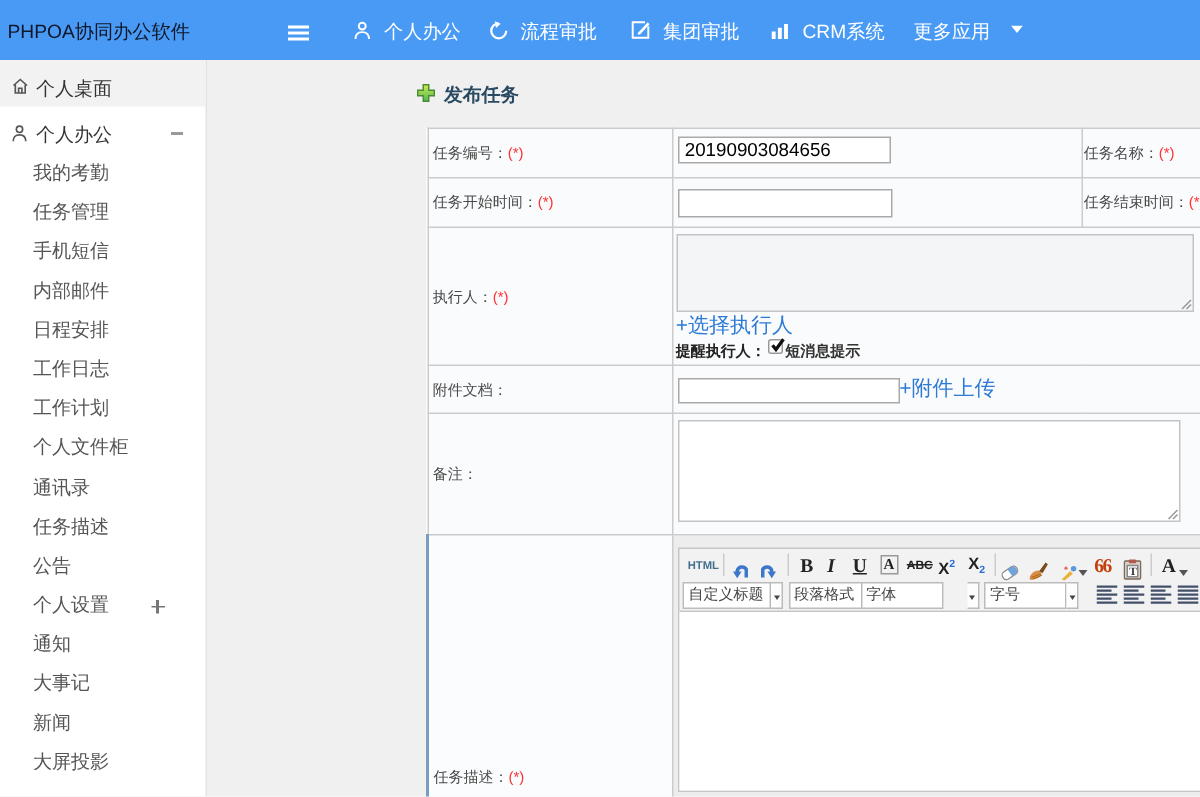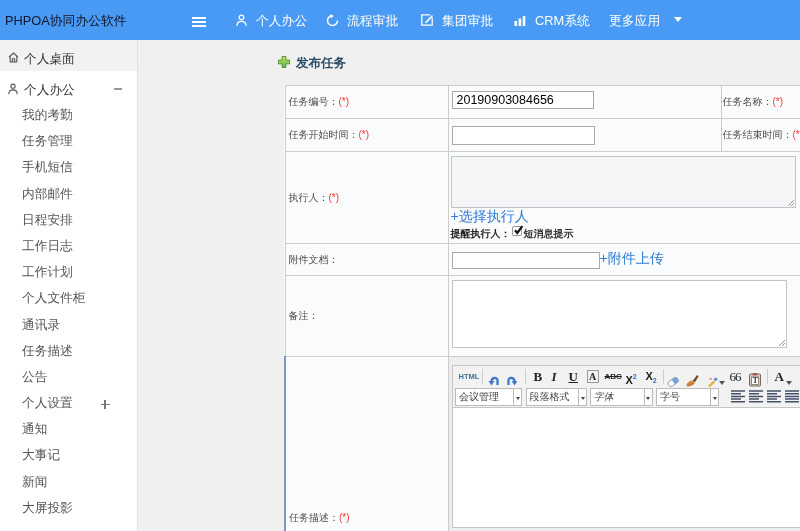--- a/index.html
+++ b/index.html
@@ -254,37 +254,37 @@
                 <path d="M0.5 10.5 C2 7.5 4.5 6 7 6.5 L8.5 9 C7 11.5 4 12.5 0.5 12.5 Z" fill="#d89048"></path>
                 <path d="M1.5 11 L8 8.5 M2.5 12 L8.5 9.5" stroke="#b06a20" stroke-width="0.7"></path>
                 <path d="M6.8 6.8 L11 1 L12.6 2.2 L9 8.2 Z" fill="#7b4a1e"></path>
               </svg>
           <svg class="t" style="left:254px;top:5px;" width="11" height="11" viewBox="0 0 12 12">
                 <path d="M1 11 L7 5 L9 7 L3 12 Z" fill="#e8b23c"></path>
                 <circle cx="9.5" cy="3.5" r="2" fill="#5a9ad8"></circle>
                 <circle cx="4" cy="3" r="1.2" fill="#e86a6a"></circle>
               </svg>
           <span class="t" style="left:266px;top:8px;"><span class="dar"></span></span>
-          <span class="t" style="left:277px;font-family:'Liberation Serif',serif;font-weight:normal;font-size:13px;color:#0f172a;letter-spacing:-1px;">66</span>
+          <span class="t" style="left:277px;font-family:'Liberation Serif',serif;font-weight:bold;font-size:13px;color:#c2410c;letter-spacing:-1px;">66</span>
           <svg class="t" style="left:296px;top:3px;" width="12" height="14" viewBox="0 0 12 14">
                 <rect x="0.5" y="1.5" width="11" height="12" rx="1" fill="#d8cfc8" stroke="#7a6a5a"></rect>
                 <rect x="3.5" y="0.5" width="5" height="2.5" rx="0.8" fill="#b05a50"></rect>
                 <rect x="2.5" y="4.5" width="7" height="7.5" fill="#fff" stroke="#888"></rect>
                 <text x="3.8" y="10.8" font-size="7.5" font-weight="bold" fill="#333" font-family="Liberation Serif">T</text>
               </svg>
           <span class="sep" style="left:314px;"></span>
           <span class="t" style="left:322px;font-family:'Liberation Serif',serif;font-weight:bold;font-size:13px;color:#222;">A</span>
           <span class="t" style="left:333px;top:8px;"><span class="dar"></span></span>
         </div>
         <div id="tb2">
-          <span class="sel" style="left:2.5px;width:59px;">会议管理</span>
+          <span class="sel" style="left:2.5px;width:59px;">自定义标题</span>
               <span class="selbtn" style="left:61.5px;"></span>
           <span class="sel" style="left:73px;width:53.5px;">段落格式</span>
               <span class="selbtn" style="left:126.5px;"></span>
-          <span class="sel" style="left:137px;width:55px;font-style:italic;">字体</span>
+          <span class="sel" style="left:121px;width:55px;">字体</span>
               <span class="selbtn" style="left:192px;"></span>
           <span class="sel" style="left:203.5px;width:55px;">字号</span>
               <span class="selbtn" style="left:258.5px;"></span>
           <svg class="alic" style="left:278px;" width="14" height="13" viewBox="0 0 14 13">
                 <path d="M0 1.0 H14 M0 3.7 H10 M0 6.4 H14 M0 9.100000000000001 H10 M0 11.8 H14" stroke="#44506a" stroke-width="1.5"></path>
               </svg>
           <svg class="alic" style="left:296px;" width="14" height="13" viewBox="0 0 14 13">
                 <path d="M0 1.0 H14 M0 3.7 H10 M0 6.4 H14 M0 9.100000000000001 H10 M0 11.8 H14" stroke="#44506a" stroke-width="1.5"></path>
               </svg>
           <svg class="alic" style="left:314px;" width="14" height="13" viewBox="0 0 14 13">

